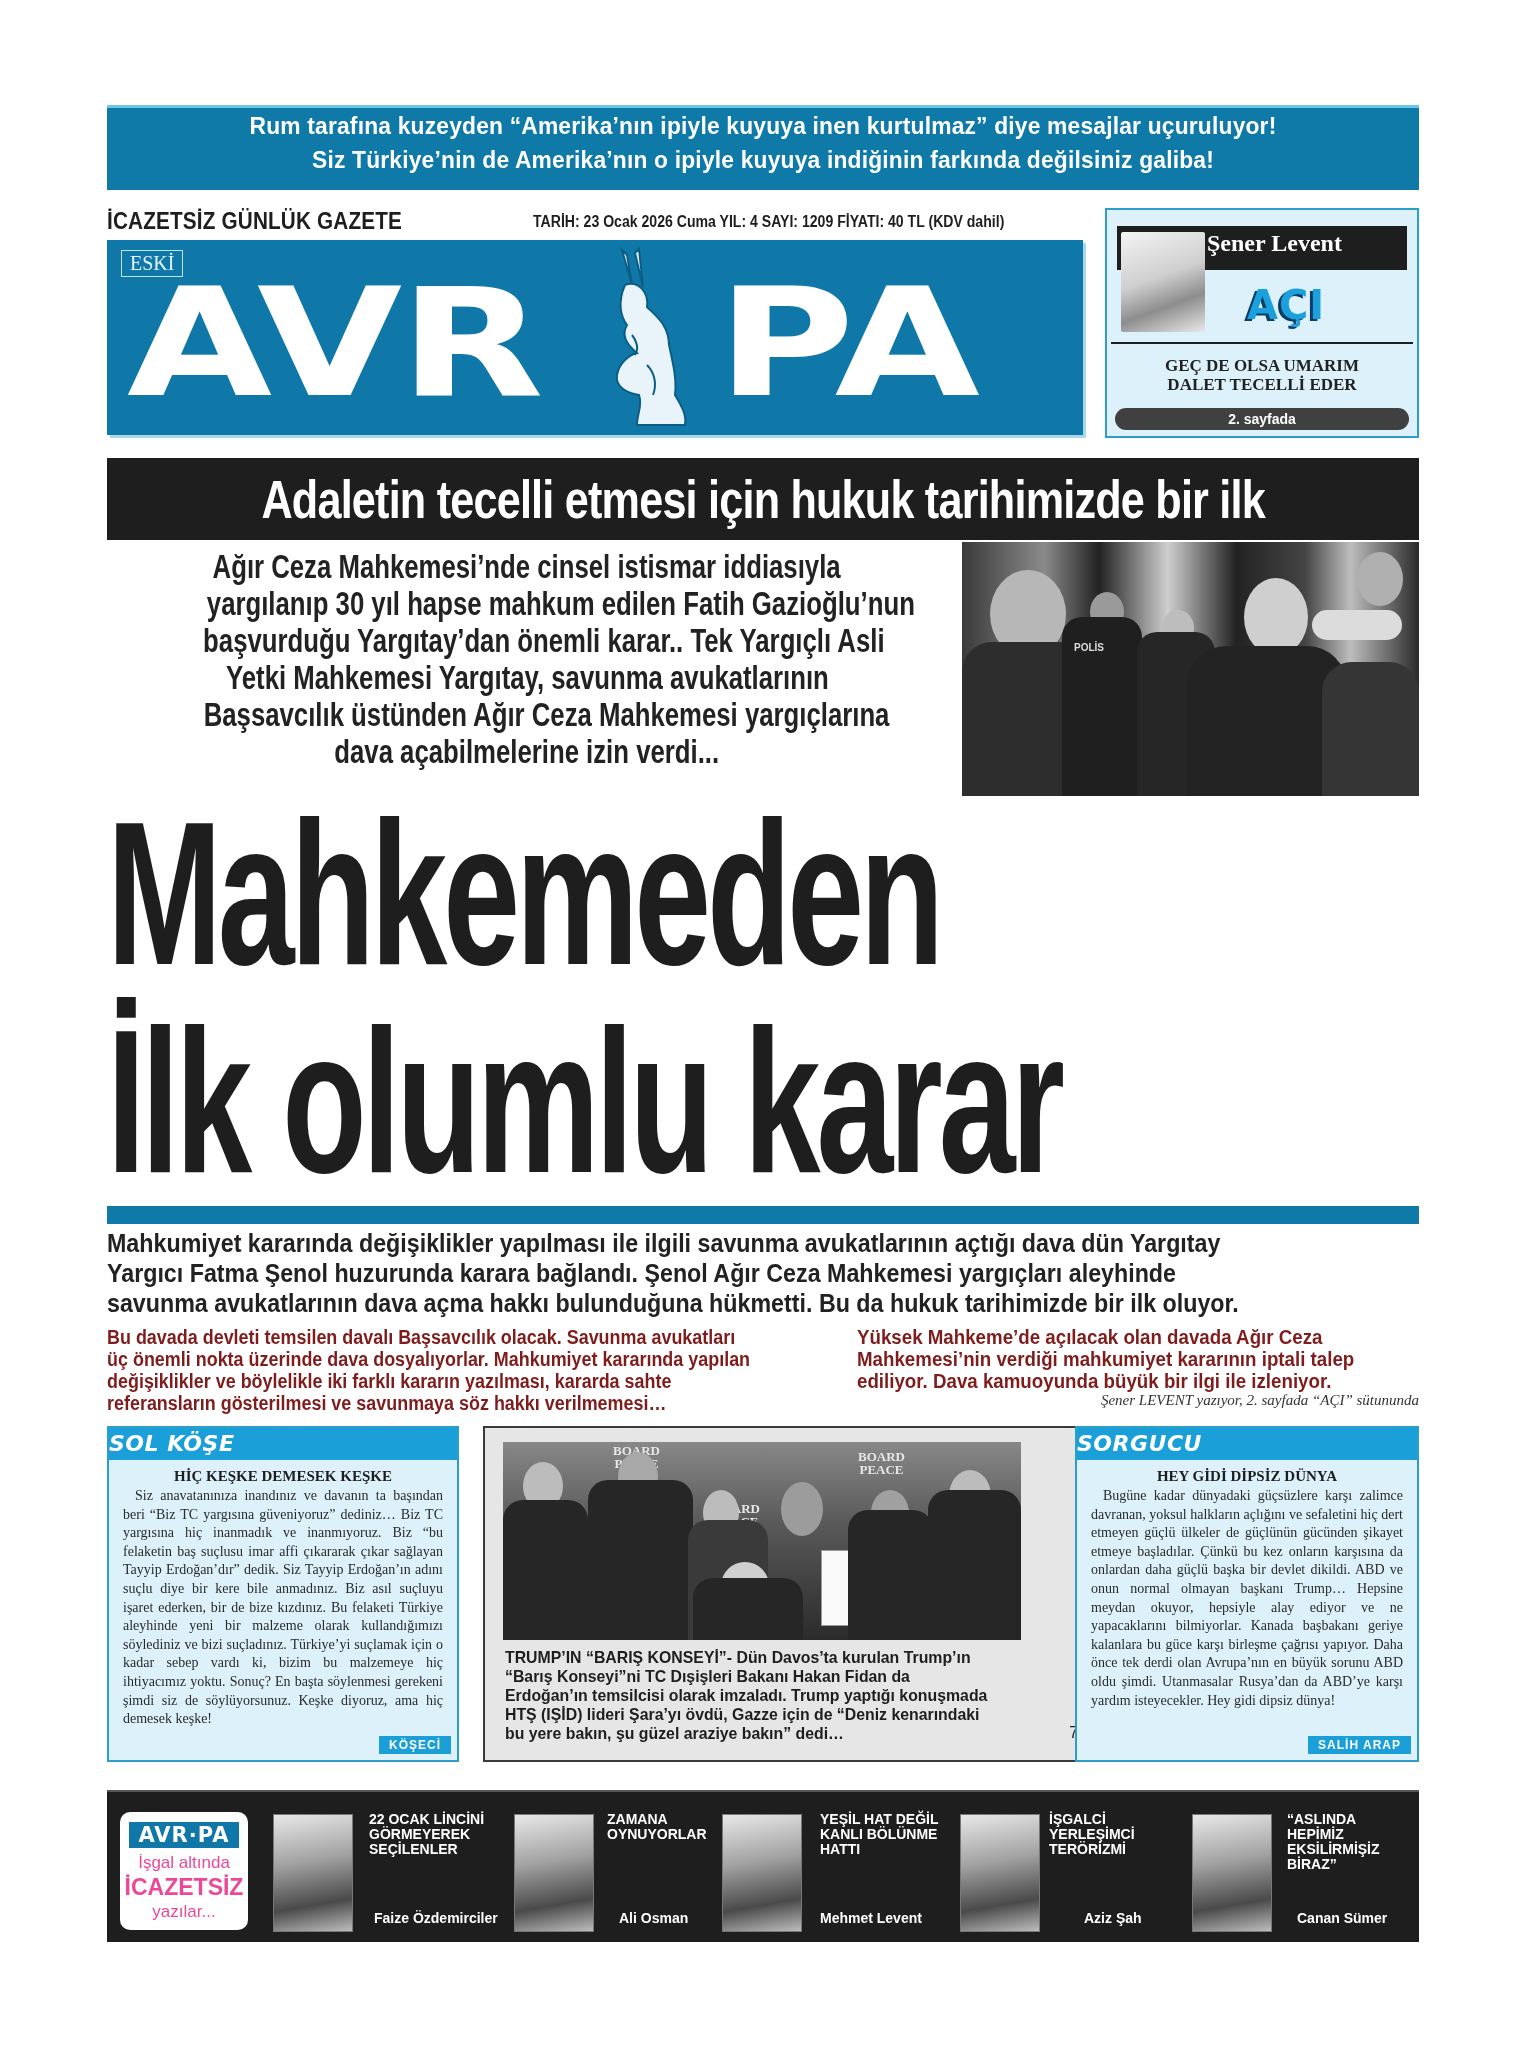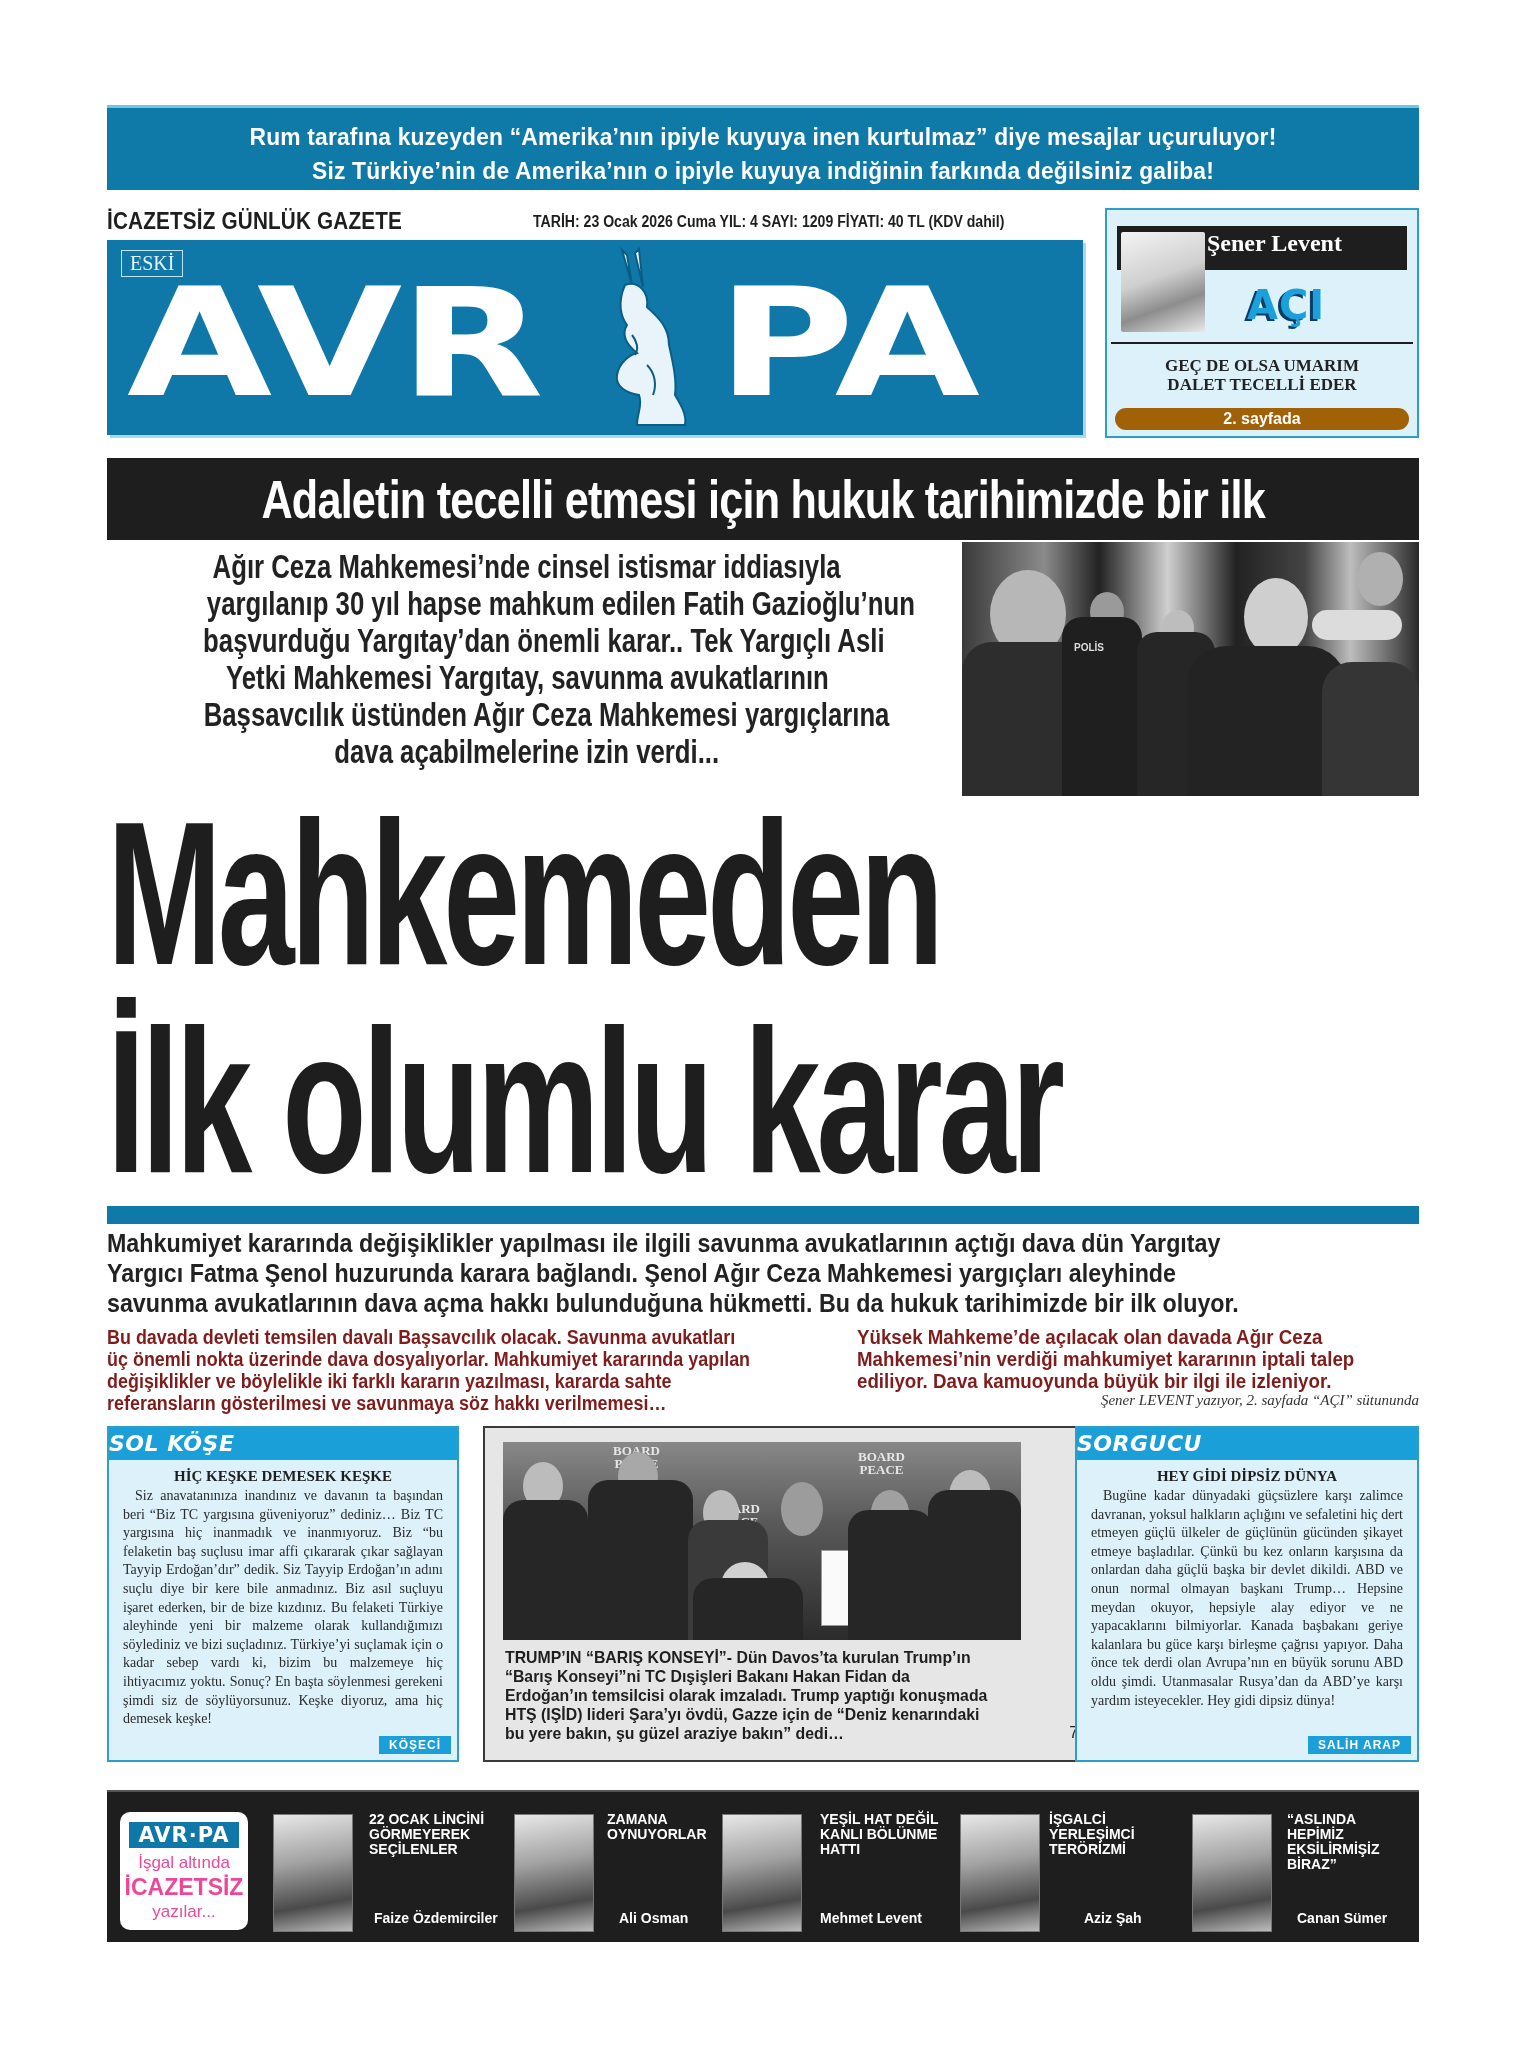--- a/index.html
+++ b/index.html
@@ -1,41 +1,41 @@
 <!DOCTYPE html>
 <html><head>
 <meta charset="utf-8">
 <style>
   * { box-sizing: border-box; margin: 0; padding: 0; }
   body { width: 1522px; height: 2048px; background: #ffffff; position: relative; overflow: hidden; font-family: "Liberation Sans", sans-serif; color: #1e1e1e; }
   .abs { position: absolute; }
 
   
-  #top-banner { left: 107px; top: 105px; width: 1312px; height: 85px; background: #0f7aa8; border-top: 3px solid #6ec6e6; color: #fff; text-align: center; font-weight: bold; font-size: 24px; line-height: 34px; padding-top: 12px; letter-spacing: 0.2px; }
+  #top-banner { left: 107px; top: 105px; width: 1312px; height: 85px; background: #0f7aa8; border-top: 3px solid #6ec6e6; color: #fff; text-align: center; font-weight: bold; font-size: 24px; line-height: 34px; padding-top: 1px; letter-spacing: 0.2px; }
   #top-banner div { transform: scaleX(0.95); }
 
   
   #tagline { left: 107px; top: 208px; font-weight: bold; font-size: 23px; letter-spacing: 0.2px; transform: scaleX(0.9); transform-origin: left; }
   #issue-info { left: 533px; top: 213px; font-size: 16px; font-weight: bold; transform: scaleX(0.88); transform-origin: left; }
   #logo-box { left: 107px; top: 240px; width: 976px; height: 195px; background: #0f78a8; box-shadow: 3px 3px 0 #a8d8ec; overflow: hidden; }
   #eski-box { left: 14px; top: 10px; border: 1.5px solid #bfe4f3; color: #e4f4fb; font-family: "Liberation Serif", serif; font-size: 20px; padding: 1px 8px; }
   .logo-letters { top: 28px; color: #fff; font-family: "DejaVu Sans", sans-serif; font-weight: bold; font-size: 150px; line-height: 150px; letter-spacing: -2px; }
   #logo-left { left: 20px; transform: scaleX(1.25); transform-origin: left; }
   #logo-right { left: 610px; transform: scaleX(1.25); transform-origin: left; }
   #thinker-icon { left: 470px; top: 5px; width: 140px; height: 185px; }
 
   
   #aci-box { left: 1105px; top: 208px; width: 314px; height: 230px; background: #dcf1fa; border: 2px solid #2c9ec8; }
   #aci-name-bar { left: 10px; top: 16px; width: 290px; height: 44px; background: #1e1e1e; }
   #aci-name { left: 100px; top: 20px; color: #fff; font-family: "Liberation Serif", serif; font-weight: bold; font-size: 24px; }
   #aci-photo { left: 14px; top: 22px; width: 84px; height: 100px; background: linear-gradient(160deg,#f4f4f4 0%,#cfcfcf 45%,#8d8d8d 70%,#e9e9e9 100%); border-radius: 2px; }
   #aci-logo { left: 140px; top: 72px; font-family: "DejaVu Sans", sans-serif; font-weight: bold; font-size: 40px; color: #1aa0dc; text-shadow: -3px 2px 0 #0b3d66; letter-spacing: 1px; }
   #aci-divider { left: 4px; top: 132px; width: 302px; height: 2px; background: #1e1e1e; }
   #aci-headline { left: 0; top: 146px; width: 310px; text-align: center; font-family: "Liberation Serif", serif; font-weight: bold; font-size: 17px; line-height: 19px; color: #222; }
-  #aci-page { left: 8px; top: 198px; width: 294px; height: 22px; background: #a16207; color: #fff; border-radius: 11px; text-align: center; font-size: 16px; font-weight: bold; line-height: 22px; }
+  #aci-page { left: 8px; top: 198px; width: 294px; height: 22px; background: #404040; color: #fff; border-radius: 11px; text-align: center; font-size: 14px; font-weight: bold; line-height: 22px; }
 
   
   #kicker { left: 107px; top: 458px; width: 1312px; height: 82px; background: #1e1e1e; color: #fff; font-family: "Liberation Sans", sans-serif; font-weight: bold; font-size: 54px; line-height: 82px; text-align: center; letter-spacing: -1px; }
   #kicker span { display: inline-block; transform: scaleX(0.8); }
 
   
   #deck { left: 107px; top: 548px; width: 840px; text-align: center; font-weight: bold; font-size: 33px; line-height: 37px; color: #222; }
   #deck span { display: inline-block; transform: scaleX(0.78); transform-origin: center; white-space: nowrap; }
 
   

